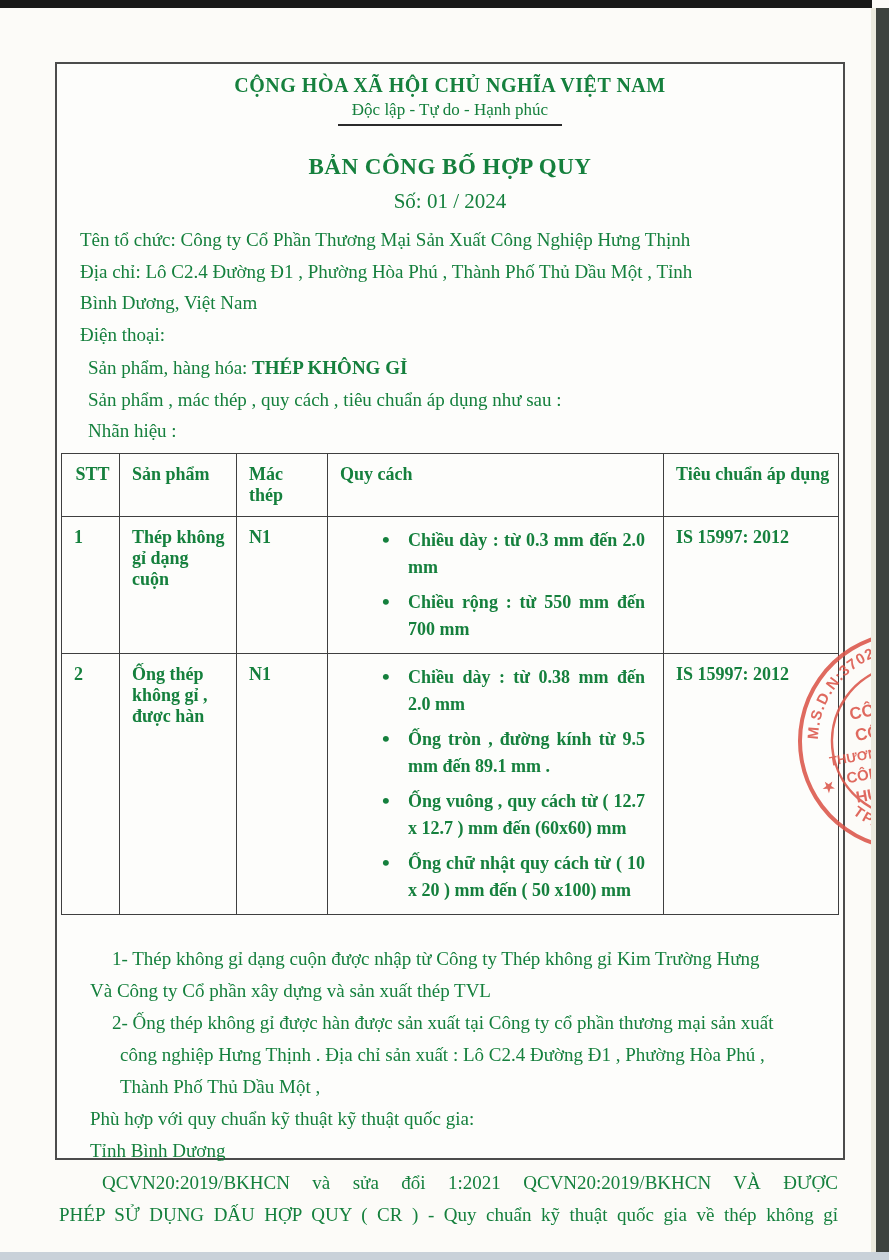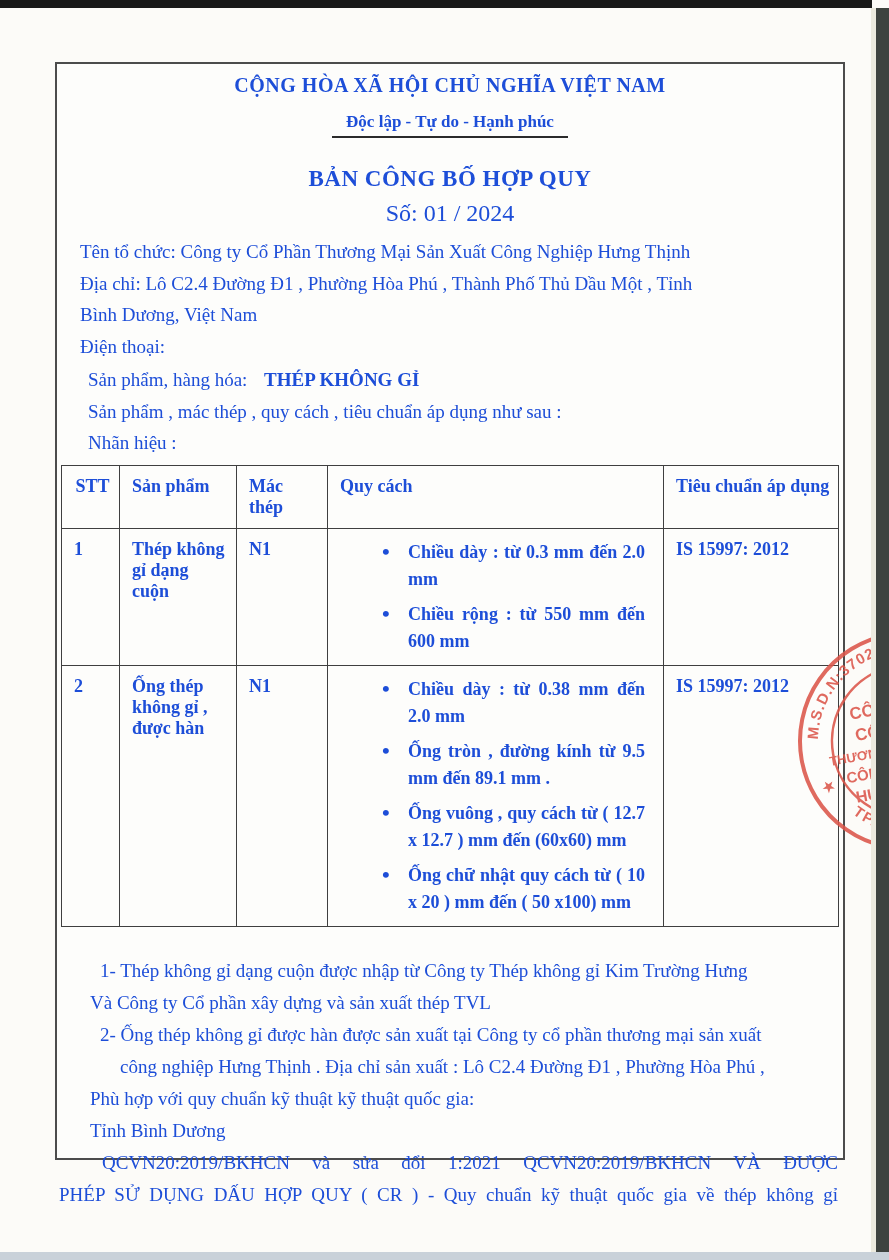--- a/index.html
+++ b/index.html
@@ -3,48 +3,48 @@
 <meta charset="utf-8">
 <style>
   html, body { margin: 0; padding: 0; background: #ffffff; }
   .scan {
     position: relative;
     width: 889px;
     height: 1260px;
     background: #fcfbf8;
     overflow: hidden;
     font-family: "Liberation Serif", "DejaVu Serif", serif;
-    color: #1d4ed8;
+    color: #15803d;
   }
   
   .edge-top    { position:absolute; top:0; left:0; width:872px; height:8px; background:#191919; z-index:6; }
   .edge-right  { position:absolute; top:8px; right:0; width:13px; height:1244px; background:#3e433f; z-index:6; }
   .edge-right-hl { position:absolute; top:8px; right:13px; width:5px; height:1244px; background:#eceade; z-index:6; }
   .edge-bottom { position:absolute; bottom:0; left:0; width:889px; height:8px; background:#c9d1d9; z-index:6; }
 
   .frame {
     position: absolute;
     left: 55px; top: 62px;
     width: 786px; height: 1094px;
     border: 2px solid #4c4c4c;
     background: #fdfdfb;
     z-index: 1;
   }
 
   .center { text-align: center; }
   .motto1 { margin-top: 8px; font-size: 20px; line-height: 26px; font-weight: bold; letter-spacing: .5px; }
-  .motto2 { margin-top: 12px; font-size: 17px; line-height: 24px; font-weight: bold; }
+  .motto2 { margin-top: 0; font-size: 17px; line-height: 24px; font-weight: normal; }
   .motto2 span { display:inline-block; border-bottom: 2px solid #2b2b2b; padding: 0 14px 2px 14px; }
   .doc-title { margin-top: 26px; font-size: 23px; line-height: 30px; font-weight: bold; letter-spacing: .5px; }
-  .doc-number { margin-top: 6px; font-size: 24px; line-height: 26px; }
+  .doc-number { margin-top: 6px; font-size: 21px; line-height: 26px; }
 
   .info { margin-top: 10px; font-size: 19px; line-height: 31.5px; }
   .ind-a { padding-left: 23px; }
   .ind-b { padding-left: 31px; }
-  .bold { font-weight: bold; margin-left: 12px; }
+  .bold { font-weight: bold; }
   .gap-sm { margin-top: 2px; }
 
   table.spec {
     border-collapse: collapse;
     margin: 6px 6px 0 4px;
     width: 777px;
     table-layout: fixed;
     font-size: 18px;
   }
   table.spec th, table.spec td {
@@ -75,21 +75,21 @@
   }
   ul.spec-list li:last-child { margin-bottom: 0; }
   ul.spec-list li::before {
     content: "\2022";
     position: absolute;
     left: 42px; top: -1px;
     font-size: 22px;
   }
 
   .notes { margin-top: 28px; font-size: 19px; line-height: 32px; padding-right: 5px; }
-  .n-item  { padding-left: 43px; }
+  .n-item  { padding-left: 55px; }
   .n-cont  { padding-left: 33px; }
   .n-cont2 { padding-left: 63px; }
   .n-just  { padding-left: 45px; text-align: justify; text-align-last: justify; }
   .n-hang  { padding-left: 2px;  text-align: justify; text-align-last: justify; }
 
   .stamp {
     position: absolute;
     left: 793px; top: 626px;
     width: 230px; height: 230px;
     z-index: 3;
@@ -145,21 +145,21 @@
         <th class="hdr">Quy cách</th>
         <th class="hdr">Tiêu chuẩn áp dụng</th>
       </tr>
       <tr>
         <td class="ctr">1</td>
         <td class="just">Thép không gỉ dạng cuộn</td>
         <td class="ctr">N1</td>
         <td class="qc-cell">
           <ul class="spec-list">
             <li>Chiều dày : từ 0.3 mm đến 2.0 mm</li>
-            <li>Chiều rộng : từ 550 mm đến 600 mm</li>
+            <li>Chiều rộng : từ 550 mm đến 700 mm</li>
           </ul>
         </td>
         <td>IS 15997: 2012</td>
       </tr>
       <tr>
         <td class="ctr">2</td>
         <td class="just">Ống thép không gỉ , được hàn</td>
         <td class="ctr">N1</td>
         <td class="qc-cell">
           <ul class="spec-list">
@@ -172,20 +172,21 @@
         <td>IS 15997: 2012</td>
       </tr>
     </tbody>
       </table>
 
     <div class="notes">
       <div class="n-item">1-  Thép không gỉ dạng cuộn được nhập từ Công ty Thép không gỉ Kim Trường Hưng</div>
       <div class="n-cont">Và Công ty Cổ phần xây dựng và sản xuất thép TVL</div>
       <div class="n-item">2-  Ống thép không gỉ được hàn được sản xuất tại Công ty cổ phần thương mại sản xuất</div>
       <div class="n-cont2">công nghiệp Hưng Thịnh . Địa chỉ sản xuất : Lô C2.4 Đường Đ1 , Phường Hòa Phú ,</div>
+      <div class="n-cont2">Thành Phố Thủ Dầu Một ,</div>
       <div class="n-cont">Phù hợp với quy chuẩn kỹ thuật kỹ thuật quốc gia:</div>
       <div class="n-cont">Tỉnh Bình Dương</div>
       <div class="n-just">QCVN20:2019/BKHCN  và  sửa  đổi  1:2021  QCVN20:2019/BKHCN  VÀ  ĐƯỢC</div>
       <div class="n-hang">PHÉP SỬ DỤNG DẤU HỢP QUY ( CR ) -  Quy chuẩn kỹ thuật quốc gia về thép không gỉ</div>
     </div>
 
   </div>
 
   <svg class="stamp" viewBox="0 0 230 230">
     <g transform="rotate(-10 115 115)" stroke="#dc564a" fill="none">

